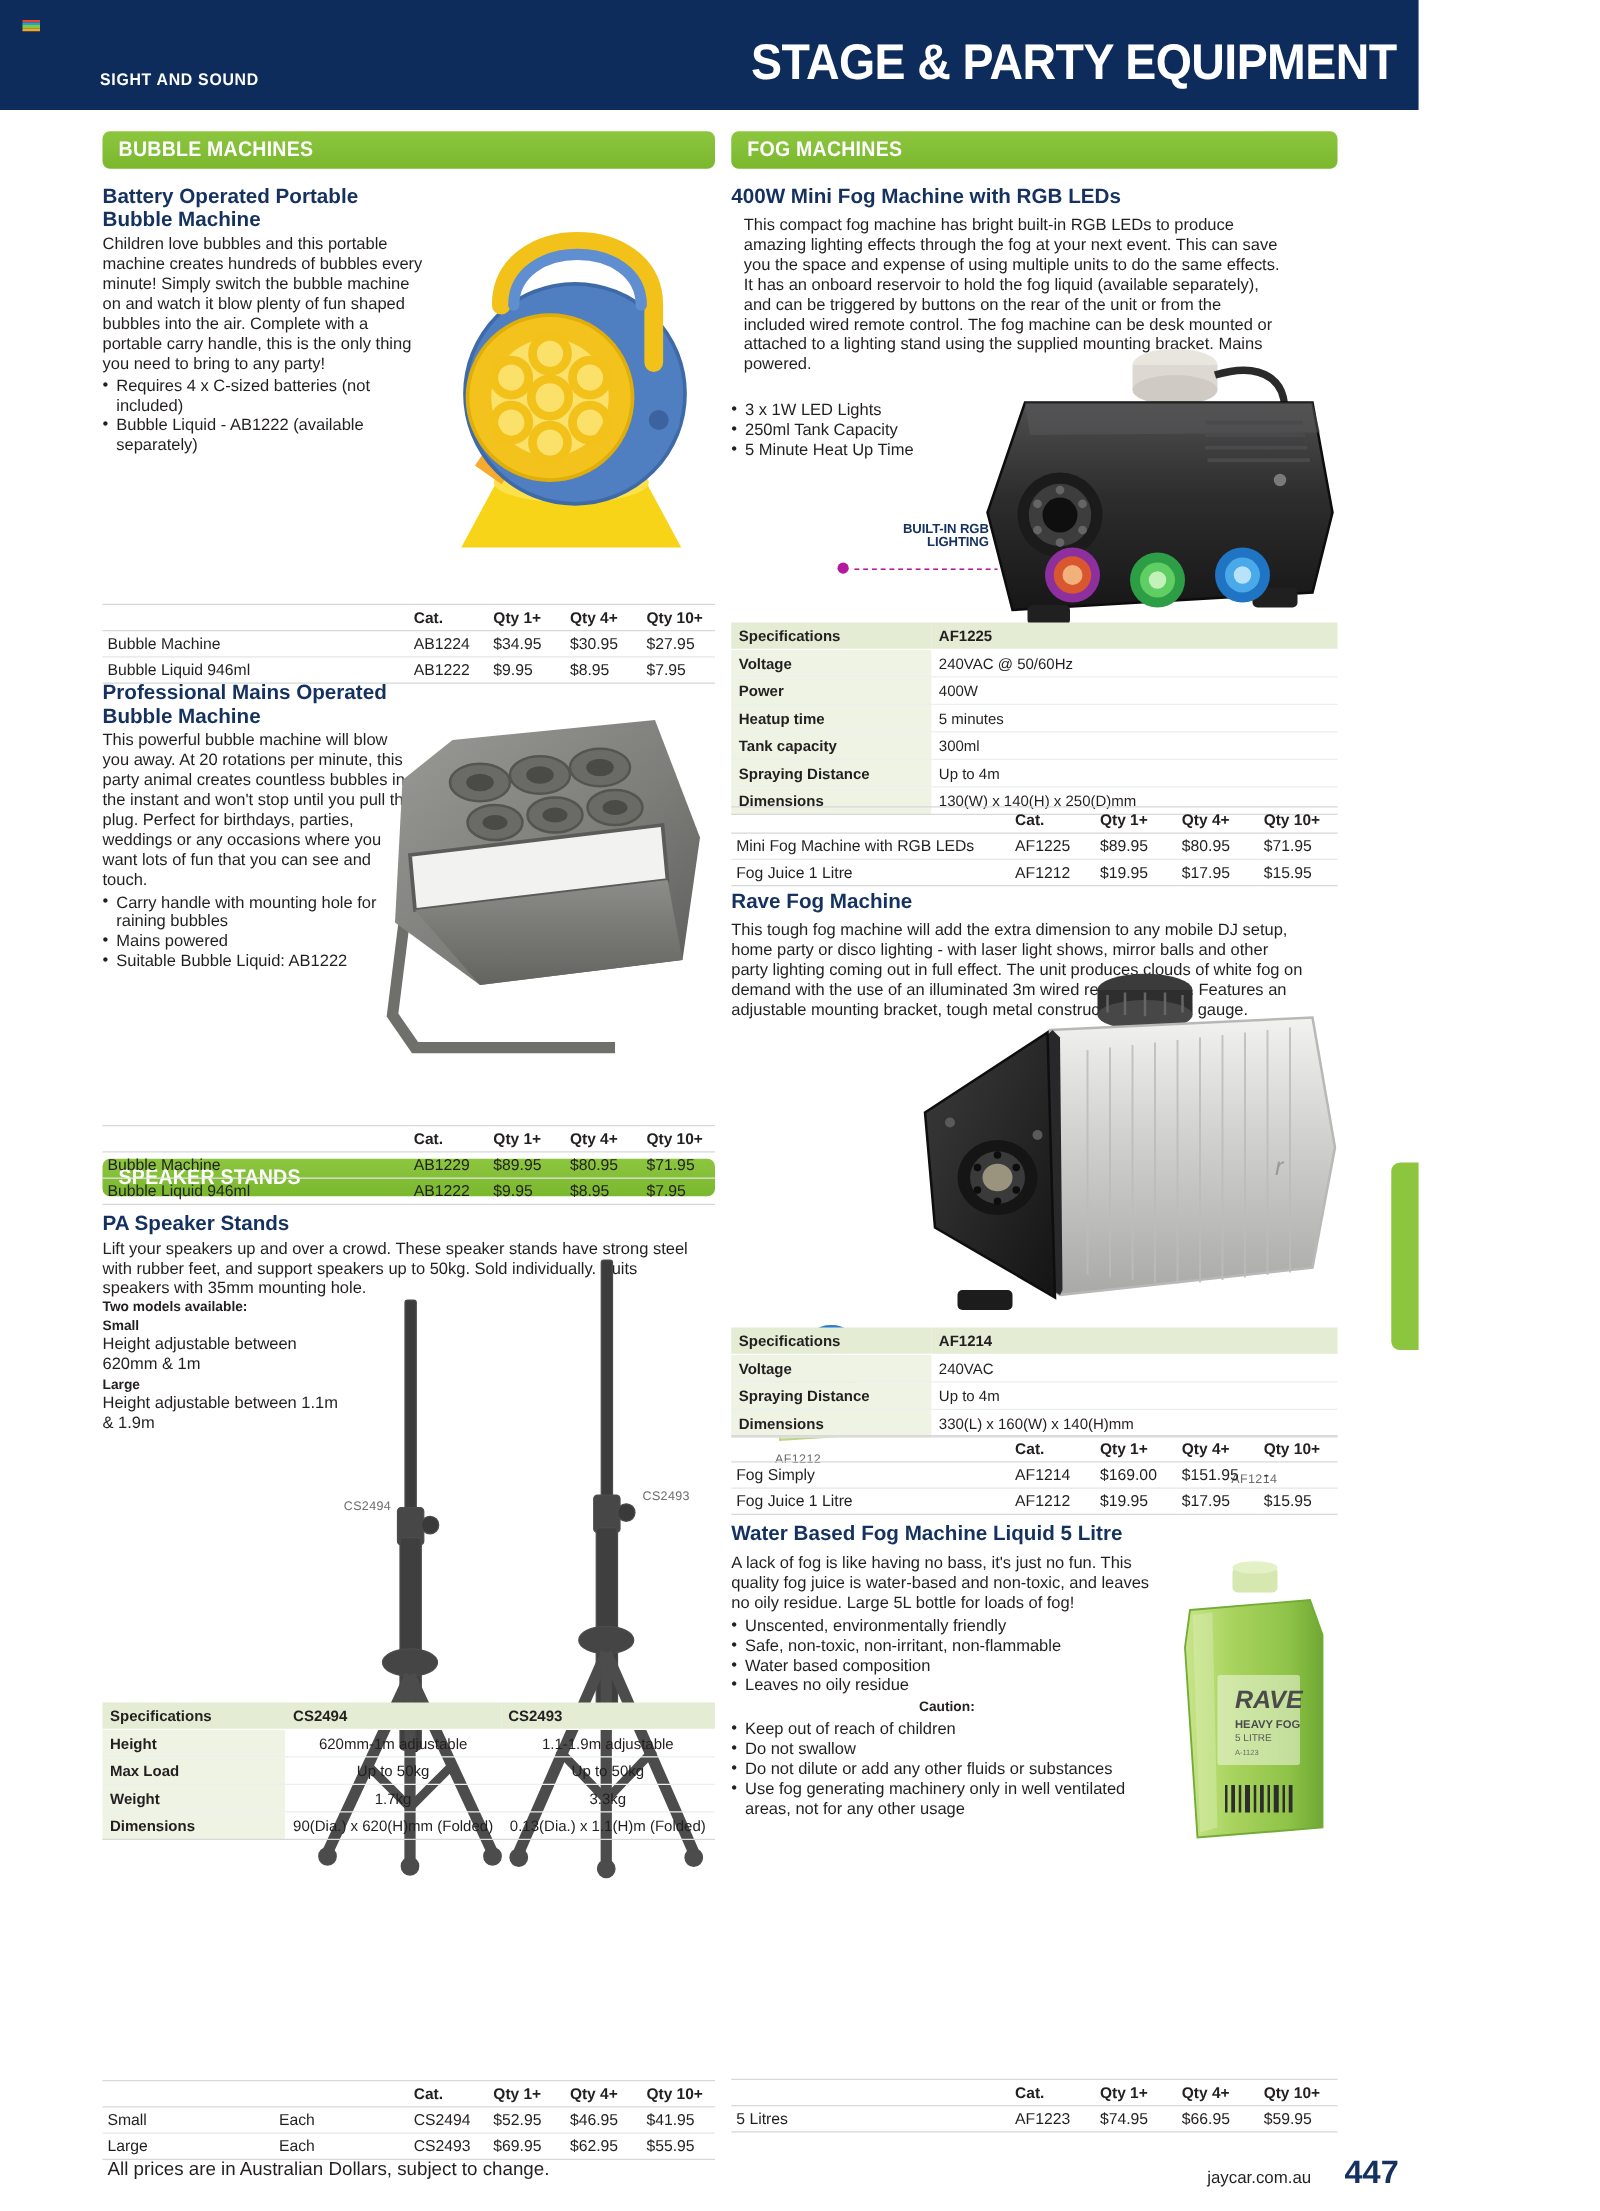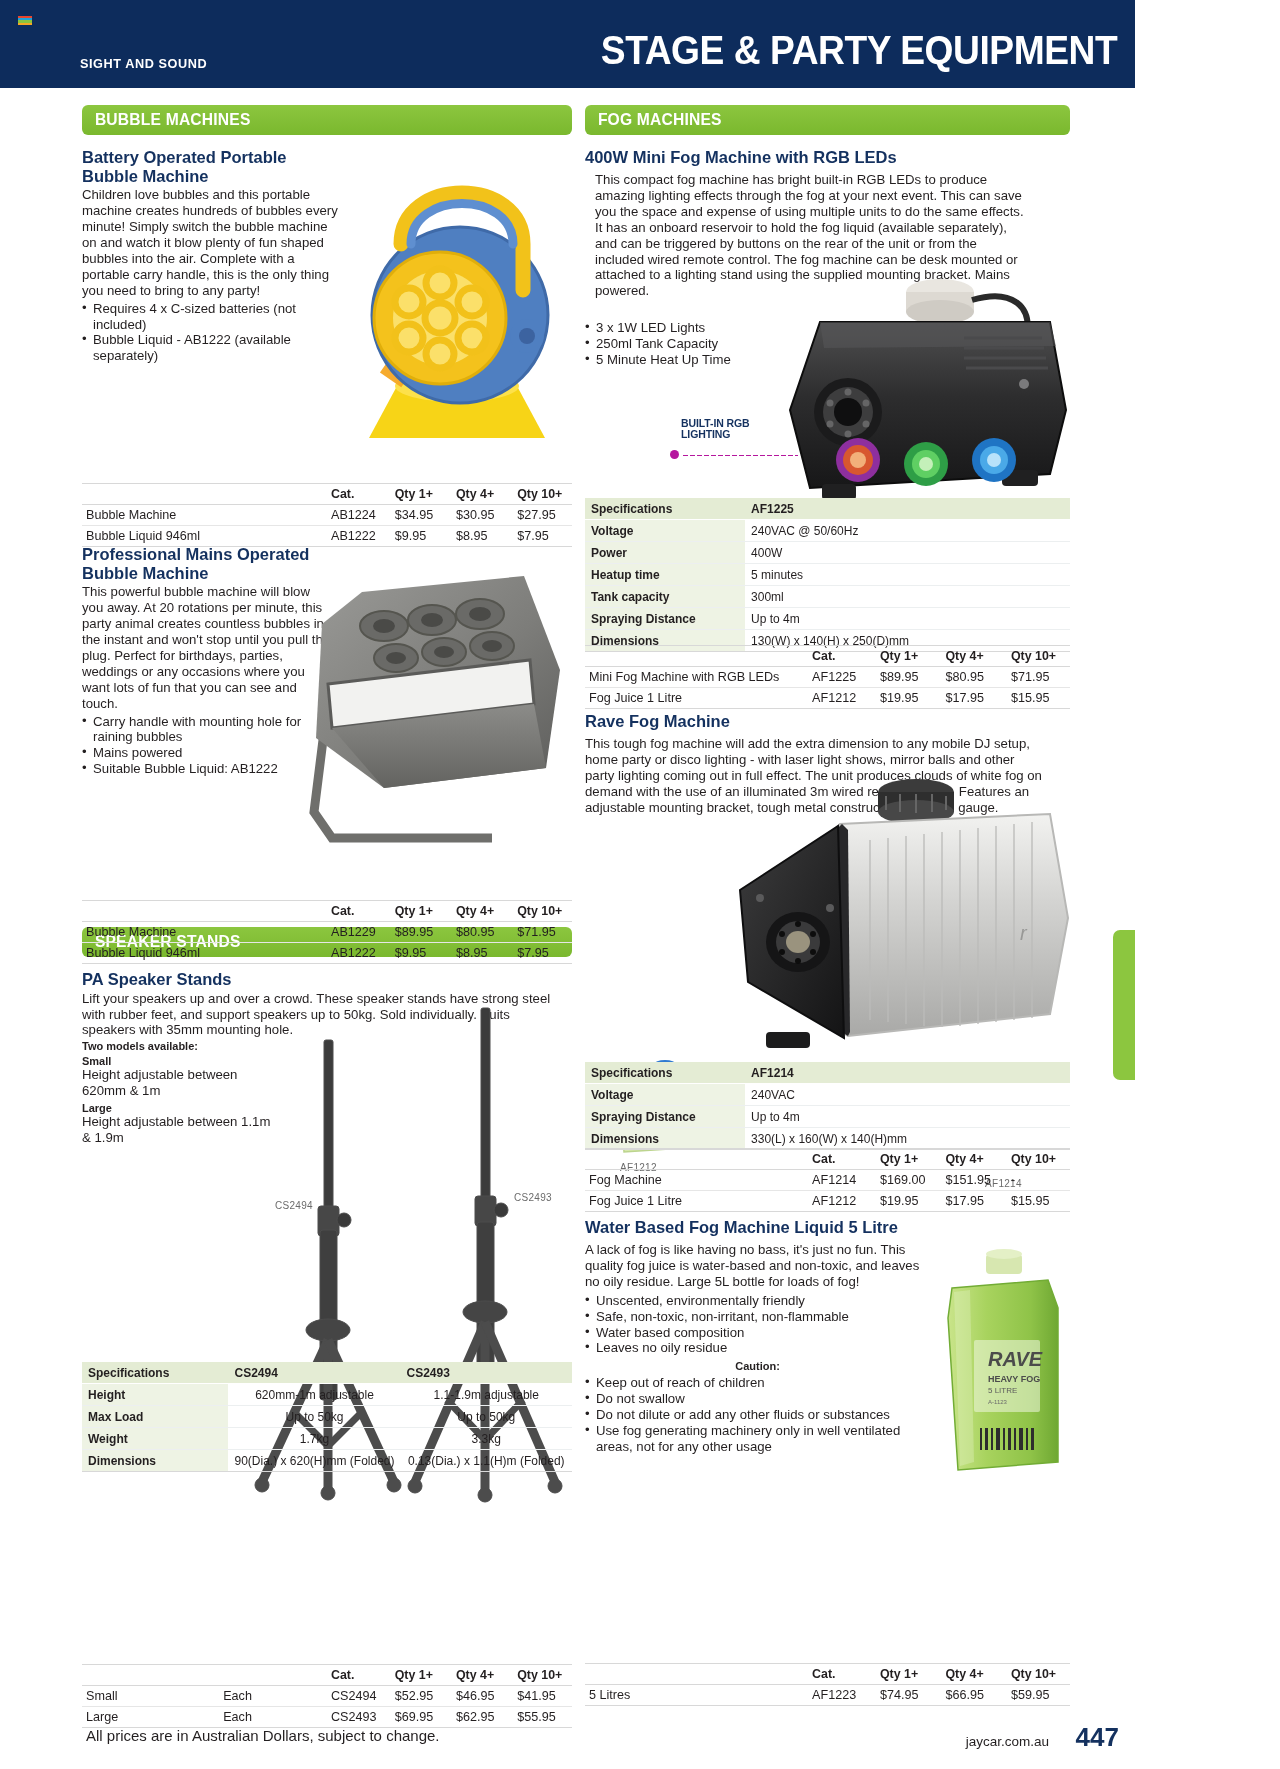--- a/index.html
+++ b/index.html
@@ -478,21 +478,21 @@
     <circle cx="176" cy="204" r="14" fill="#5fcf63"></circle>
     <circle cx="176" cy="204" r="7" fill="#c4f0b9"></circle>
     <circle cx="244" cy="200" r="22" fill="#1f74c4"></circle>
     <circle cx="244" cy="200" r="14" fill="#4aa9e8"></circle>
     <circle cx="244" cy="200" r="7" fill="#b8e2fa"></circle>
 
     <circle cx="274" cy="124" r="5" fill="#7a7a7c"></circle>
   </svg>
 </div>
 
-<div class="callout" style="left:681px;top:418px;width:110px;">
+<div class="callout" style="left:681px;top:418px;width:110px;text-align:right;">
   <div class="ct">BUILT-IN RGB LIGHTING</div>
 </div>
 <div class="dotline" style="position:absolute;left:670px;top:447px;width:128px;">
   <div class="dot0"></div>
     <div class="dots"></div>
 </div>
 
 <div style="position:absolute;left:585px;top:498px;width:485px;">
   <table class="spec">
     <thead>
@@ -681,21 +681,21 @@
         <tr>
       <th style="width:46%;"></th>
       <th style="width:14%;">Cat.</th>
       <th style="width:13.5%;">Qty 1+</th>
       <th style="width:13.5%;">Qty 4+</th>
       <th style="width:13%;">Qty 10+</th>
     </tr>
       </thead>
     <tbody>
       <tr>
-        <td>Fog Machine</td>
+        <td>Fog Simply</td>
         <td>AF1214</td>
         <td>$169.00</td>
         <td>$151.95</td>
         <td>-</td>
       </tr>
       <tr>
         <td>Fog Juice 1 Litre</td>
         <td>AF1212</td>
         <td>$19.95</td>
         <td>$17.95</td>

